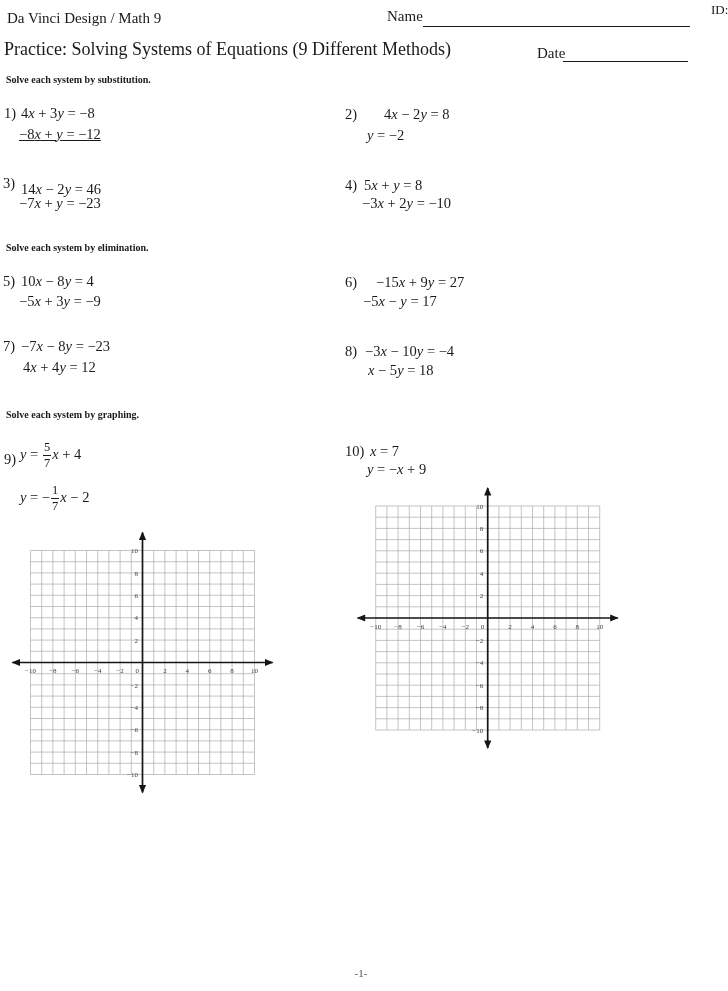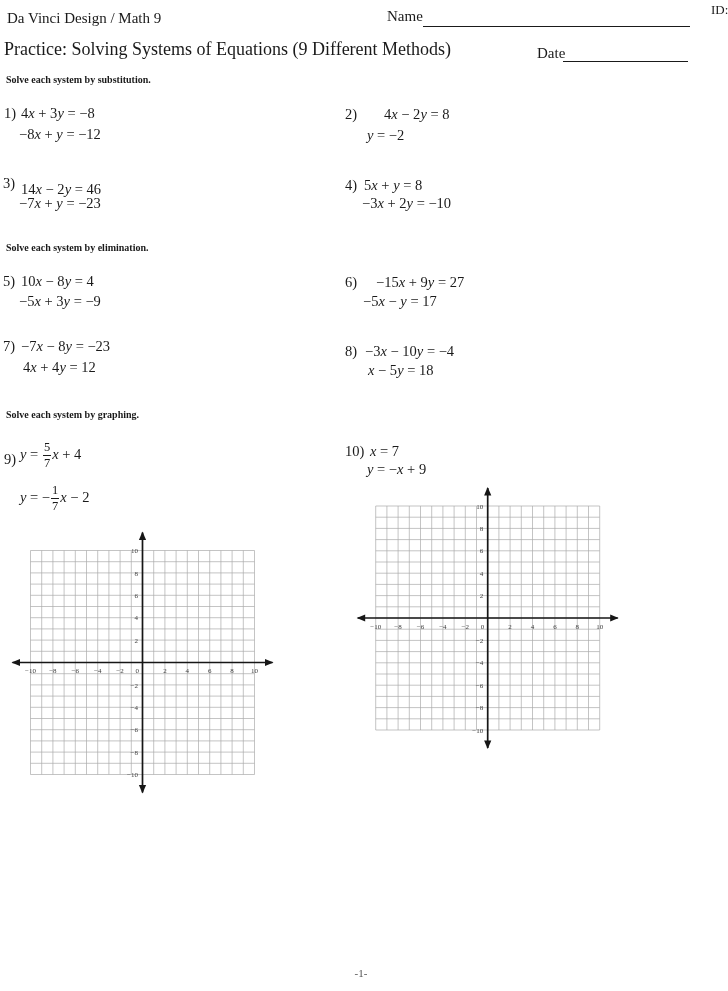--- a/index.html
+++ b/index.html
@@ -33,21 +33,21 @@
   <div class="rule" style="left:423px;top:26px;width:267px;"></div>
 
   <div class="abs wtitle" style="left:4px;top:40px;">Practice: Solving Systems of Equations (9 Different Methods)</div>
   <div class="abs fieldlabel" style="left:537px;top:46px;">Date</div>
   <div class="rule" style="left:563px;top:61px;width:125px;"></div>
 
   <div class="abs secheading" style="left:6px;top:75px;">Solve each system by substitution.</div>
 
   <div class="abs pnum" style="left:4px;top:106px;">1)</div>
   <div class="abs eq" style="left:21px;top:106px;">4<i>x</i> + 3<i>y</i> = −8</div>
-  <div class="abs eq" style="left:19px;top:127px;">−8<i>x</i> + <i>y</i> = −12</div>
+  <div class="abs eq" style="left:19px;top:127px;text-decoration:underline;">−8<i>x</i> + <i>y</i> = −12</div>
 
   <div class="abs pnum" style="left:345px;top:107px;">2)</div>
   <div class="abs eq" style="left:364px;top:107px;margin-left:20px;">4<i>x</i> − 2<i>y</i> = 8</div>
   <div class="abs eq" style="left:367px;top:128px;"><i>y</i> = −2</div>
 
   <div class="abs pnum" style="left:3px;top:176px;">3)</div>
   <div class="abs eq" style="left:21px;top:182px;">14<i>x</i> − 2<i>y</i> = 46</div>
   <div class="abs eq" style="left:19px;top:196px;">−7<i>x</i> + <i>y</i> = −23</div>
 
   <div class="abs pnum" style="left:345px;top:178px;">4)</div>

